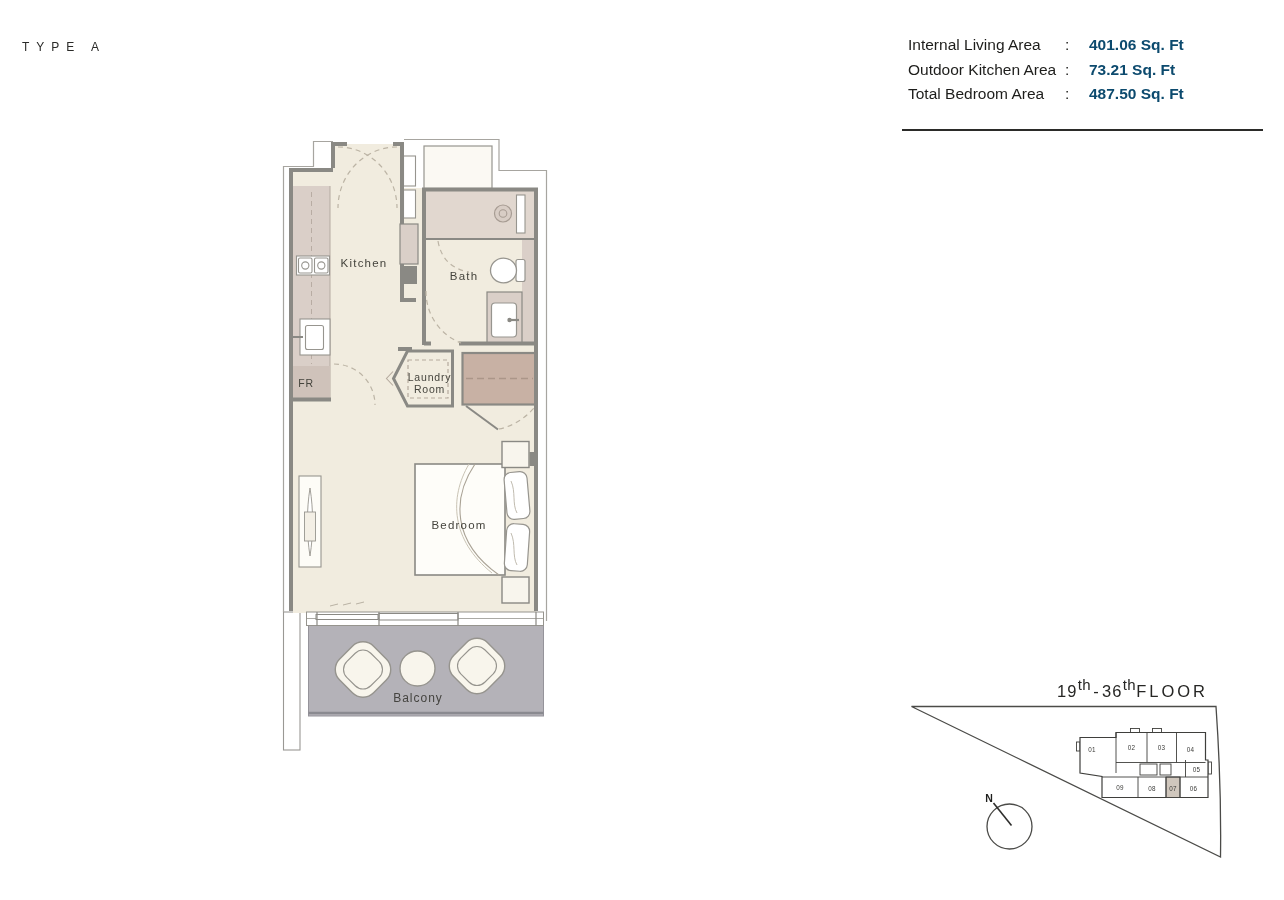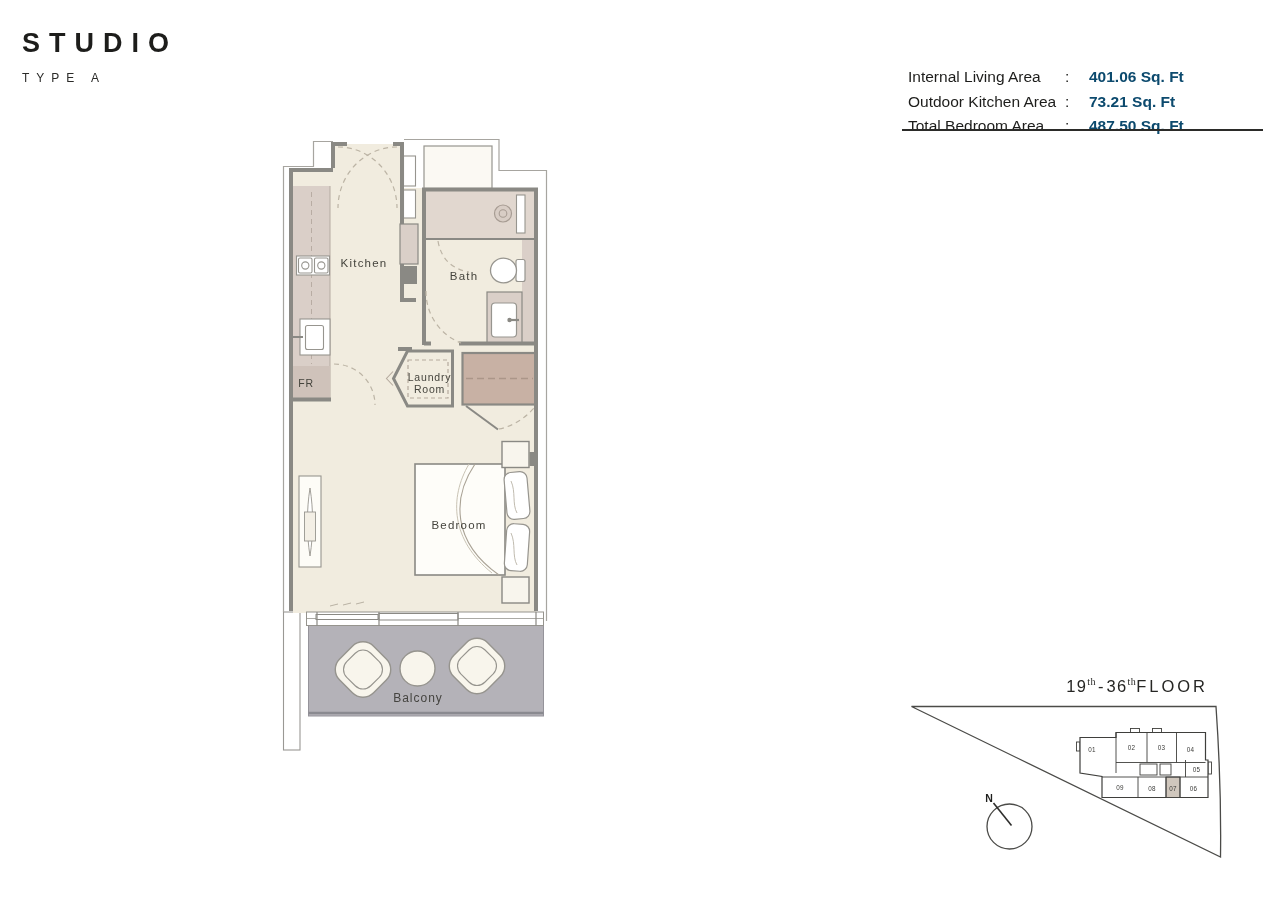--- a/index.html
+++ b/index.html
@@ -5,21 +5,21 @@
   html,body{margin:0;padding:0;background:#ffffff;}
   body{width:1284px;height:900px;position:relative;overflow:hidden;
        font-family:"Liberation Sans", sans-serif;color:#222;}
 
   
   .titleblock{position:absolute;left:22px;top:28px;}
   .titleblock .main{font-size:27px;font-weight:600;letter-spacing:9px;color:#1d1d1b;}
   .titleblock .sub{font-size:12px;font-weight:500;letter-spacing:7px;color:#2a2a28;margin-top:12px;}
 
   
-  .areatable{position:absolute;left:908px;top:33px;margin-top:32px;}
+  .areatable{position:absolute;left:908px;top:33px;}
   .arearow{display:grid;grid-template-columns:157px 24px auto;line-height:24.6px;font-size:15.5px;}
   .arearow .lbl{color:#1d1d1b;}
   .arearow .col{color:#1d1d1b;}
   .arearow .val{font-weight:700;color:#0c4a6e;}
   .arearule{position:absolute;left:902px;top:129px;width:361px;height:2px;background:#2b2b29;}
 
   
   .plansvg{position:absolute;}
   text{font-family:"Liberation Sans", sans-serif;}
   .rlabel{fill:#45443d;font-size:11.5px;letter-spacing:1.2px;}
@@ -29,29 +29,28 @@
   .thin{stroke:#a7a5a0;stroke-width:1.2;fill:none;}
   .fix{fill:#ffffff;stroke:#97958f;stroke-width:1.1;}
   .fixn{fill:none;stroke:#97958f;stroke-width:1.1;}
   .arc{fill:none;stroke:#bcb4a5;stroke-width:1.2;stroke-dasharray:5 4;}
   .ulabel{fill:#3b3b38;font-size:6.3px;letter-spacing:0.3px;text-anchor:middle;}
   .bline{stroke:#3f3f3c;stroke-width:0.9;fill:none;}
 
   
   .floorlabel{position:absolute;left:1046px;top:676px;width:162px;text-align:right;
               font-size:16.5px;letter-spacing:1.2px;color:#262624;font-weight:500;white-space:nowrap;}
-  .floorlabel sup{font-size:10px;letter-spacing:0.5px;font-family:Liberation Serif, serif;}
+  .floorlabel sup{font-size:15px;letter-spacing:0.5px;}
   .floorlabel .fl{letter-spacing:3px;}
   .floorlabel .sep{margin:0 2px;}
 </style>
 </head>
 <body>
 
 <div class="titleblock">
-  <div class="main">STUDIO</div>
   <div class="sub">TYPE A</div>
 </div>
 
 <div class="areatable">
   <div class="arearow">
     <span class="lbl">Internal Living Area</span>
     <span class="col">:</span>
     <span class="val">401.06 Sq. Ft</span>
   </div>
   <div class="arearow">

